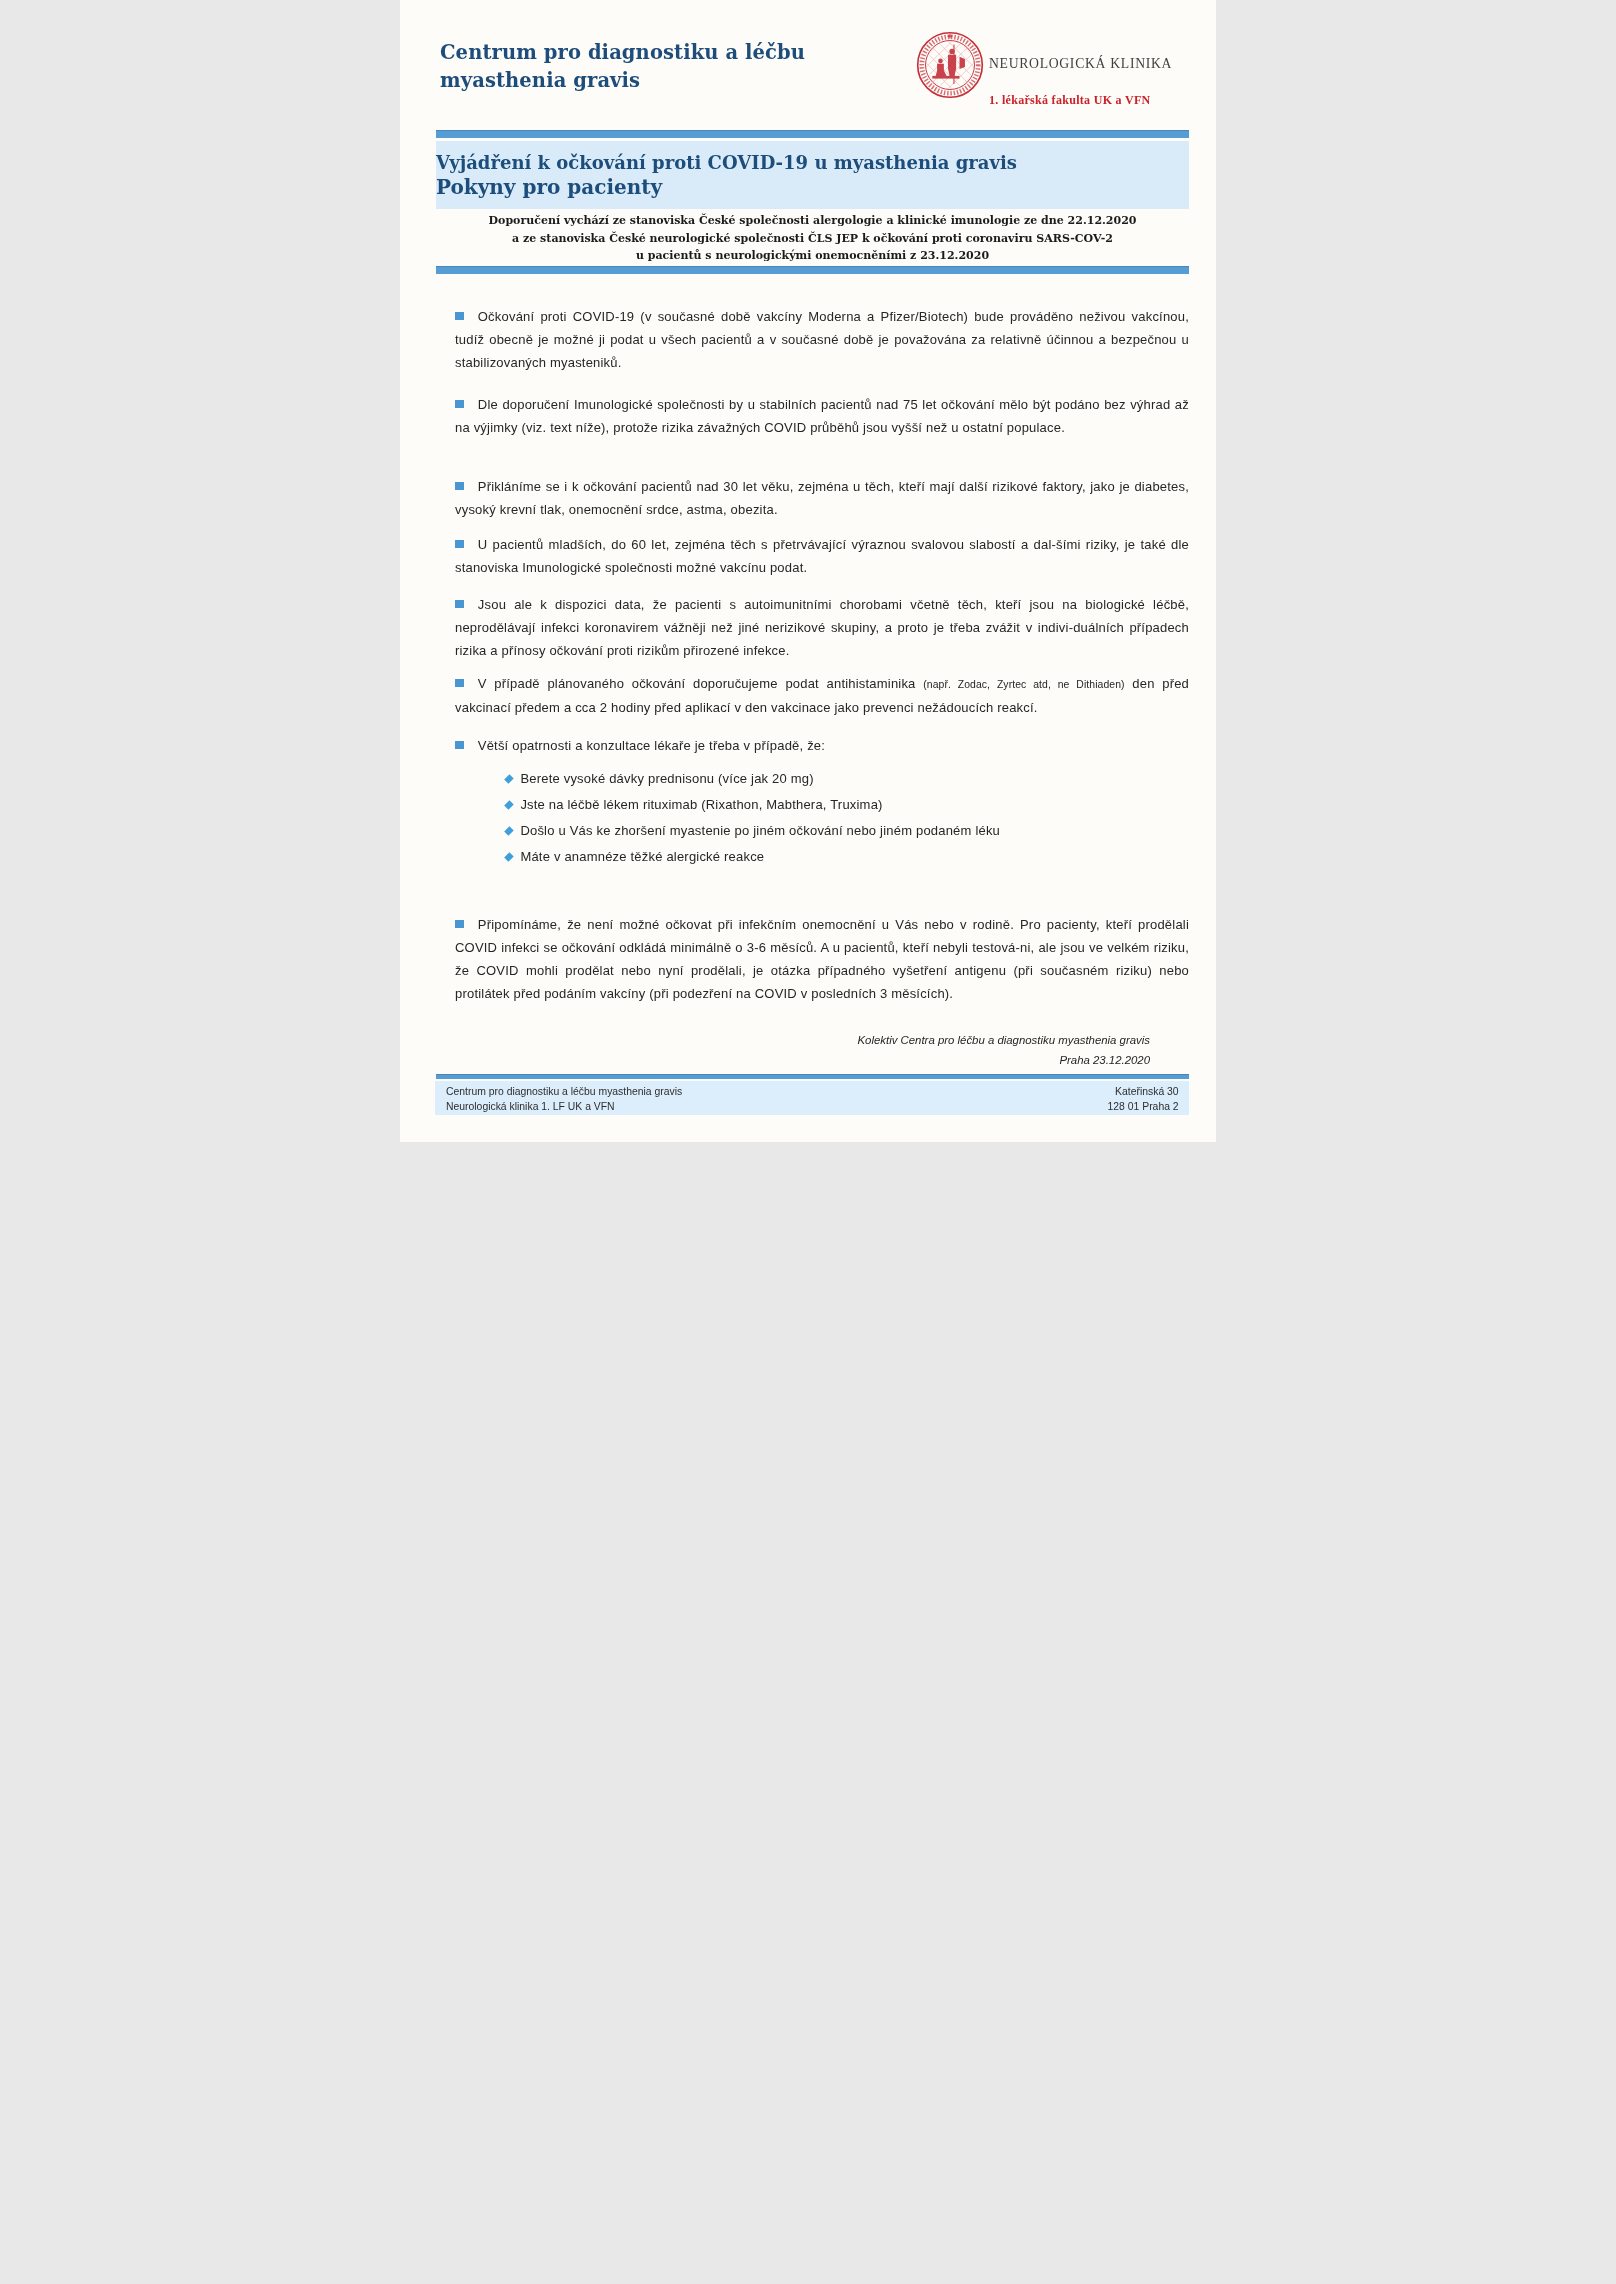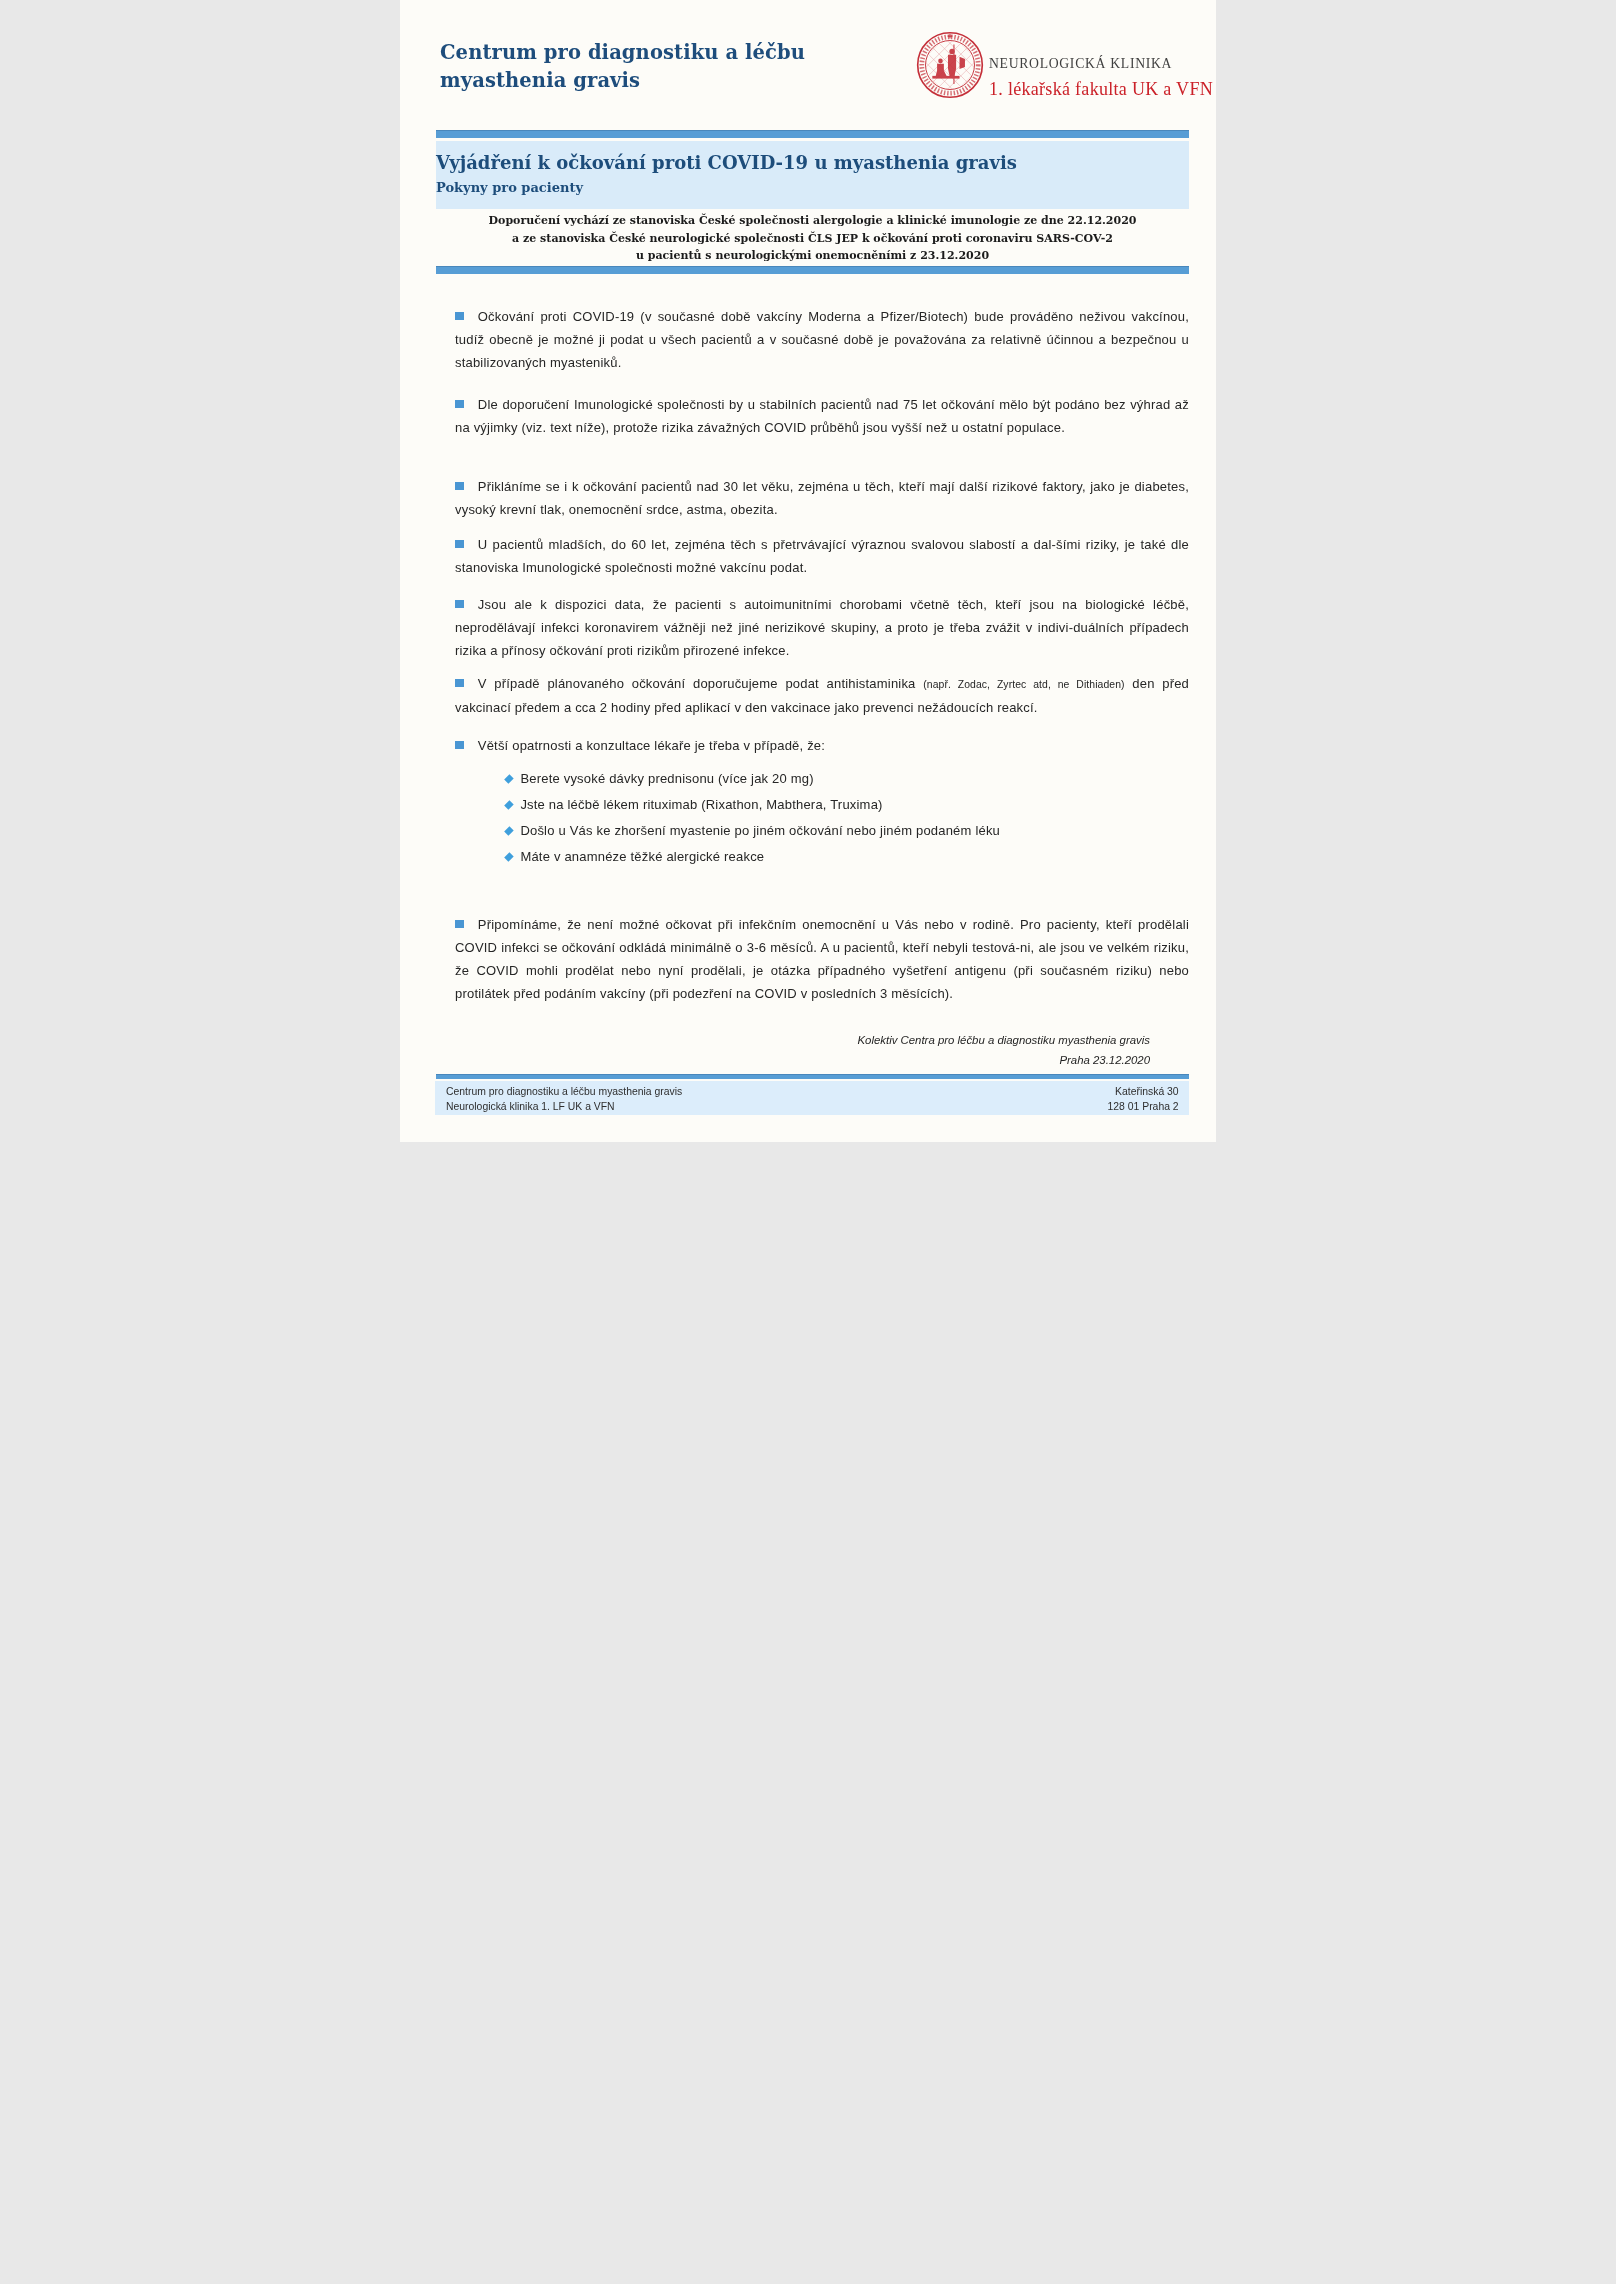--- a/index.html
+++ b/index.html
@@ -14,36 +14,36 @@
     font-family:"DejaVu Serif",serif;font-weight:700;
     font-size:19.5px;line-height:28px;color:#1e4d7c;letter-spacing:0.1px;
   }
   .seal{position:absolute;left:516px;top:31px;width:68px;height:68px;}
   .clinic-line{
     position:absolute;left:589px;top:56px;width:190px;
     font-family:"Liberation Serif",serif;font-size:13.7px;letter-spacing:0.7px;
     color:#3f3f3f;white-space:nowrap;
   }
   .faculty-line{
-    position:absolute;left:589px;top:79px;width:190px;
-    font-family:"Liberation Serif",serif;font-size:18px;font-weight:400;
+    position:absolute;left:589px;top:93px;width:190px;
+    font-family:"Liberation Serif",serif;font-size:12px;font-weight:700;
     color:#cb2129;letter-spacing:0.3px;white-space:nowrap;
   }
   
   .bar{position:absolute;left:36px;width:753px;height:7.2px;background:#579dd5;border-top:0.7px solid rgba(30,70,110,.25);}
   .bar1{top:130px;}
   .bar2{top:266px;}
   .bar3{top:1074px;height:3.9px;}
   .title-box{
     position:absolute;left:36px;top:141px;width:753px;height:68px;
     background:#d9ebf9;text-align:left;
     font-family:"DejaVu Serif",serif;font-weight:700;color:#1d4d7b;
   }
   .title-box .t1{padding-top:9px;font-size:18px;line-height:25px;}
-  .title-box .t2{font-size:13px;line-height:25px;}
+  .title-box .t2{font-size:20px;line-height:25px;}
   .subtitle{
     position:absolute;left:36px;top:212px;width:753px;text-align:center;
     font-family:"DejaVu Serif",serif;font-weight:700;
     font-size:11px;line-height:17.6px;color:#1b1b1b;
   }
   
   .para{
     position:absolute;left:55px;width:734px;margin:0;
     text-align:justify;font-size:13px;line-height:23px;letter-spacing:0.2px;color:#262626;
   }

